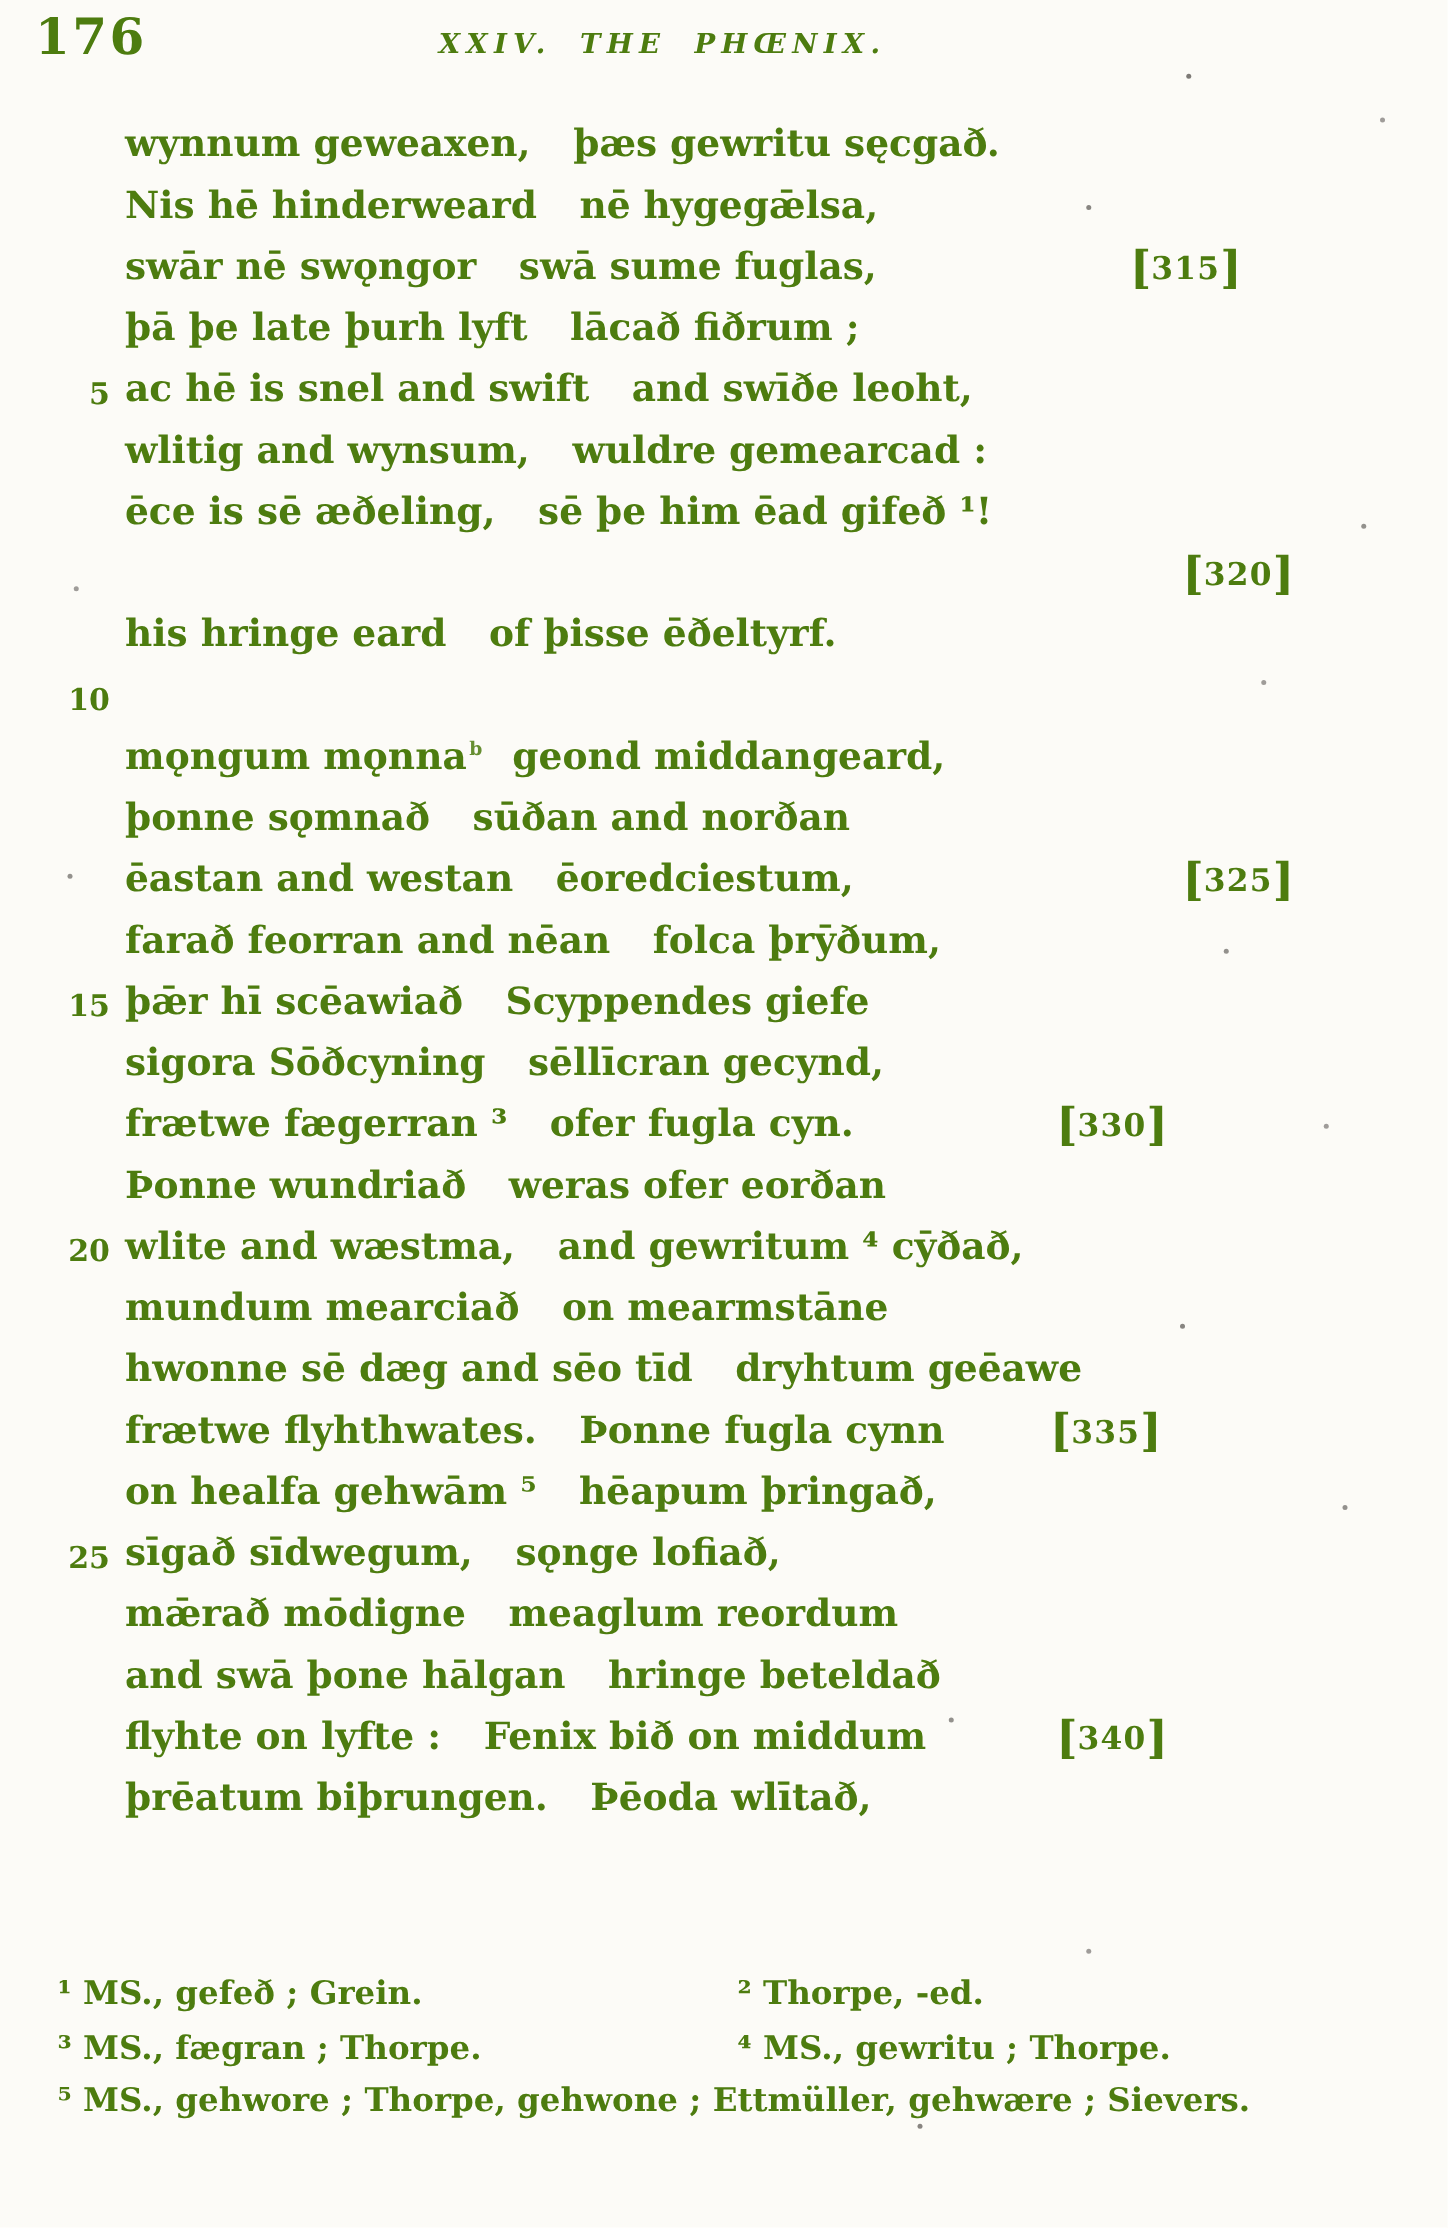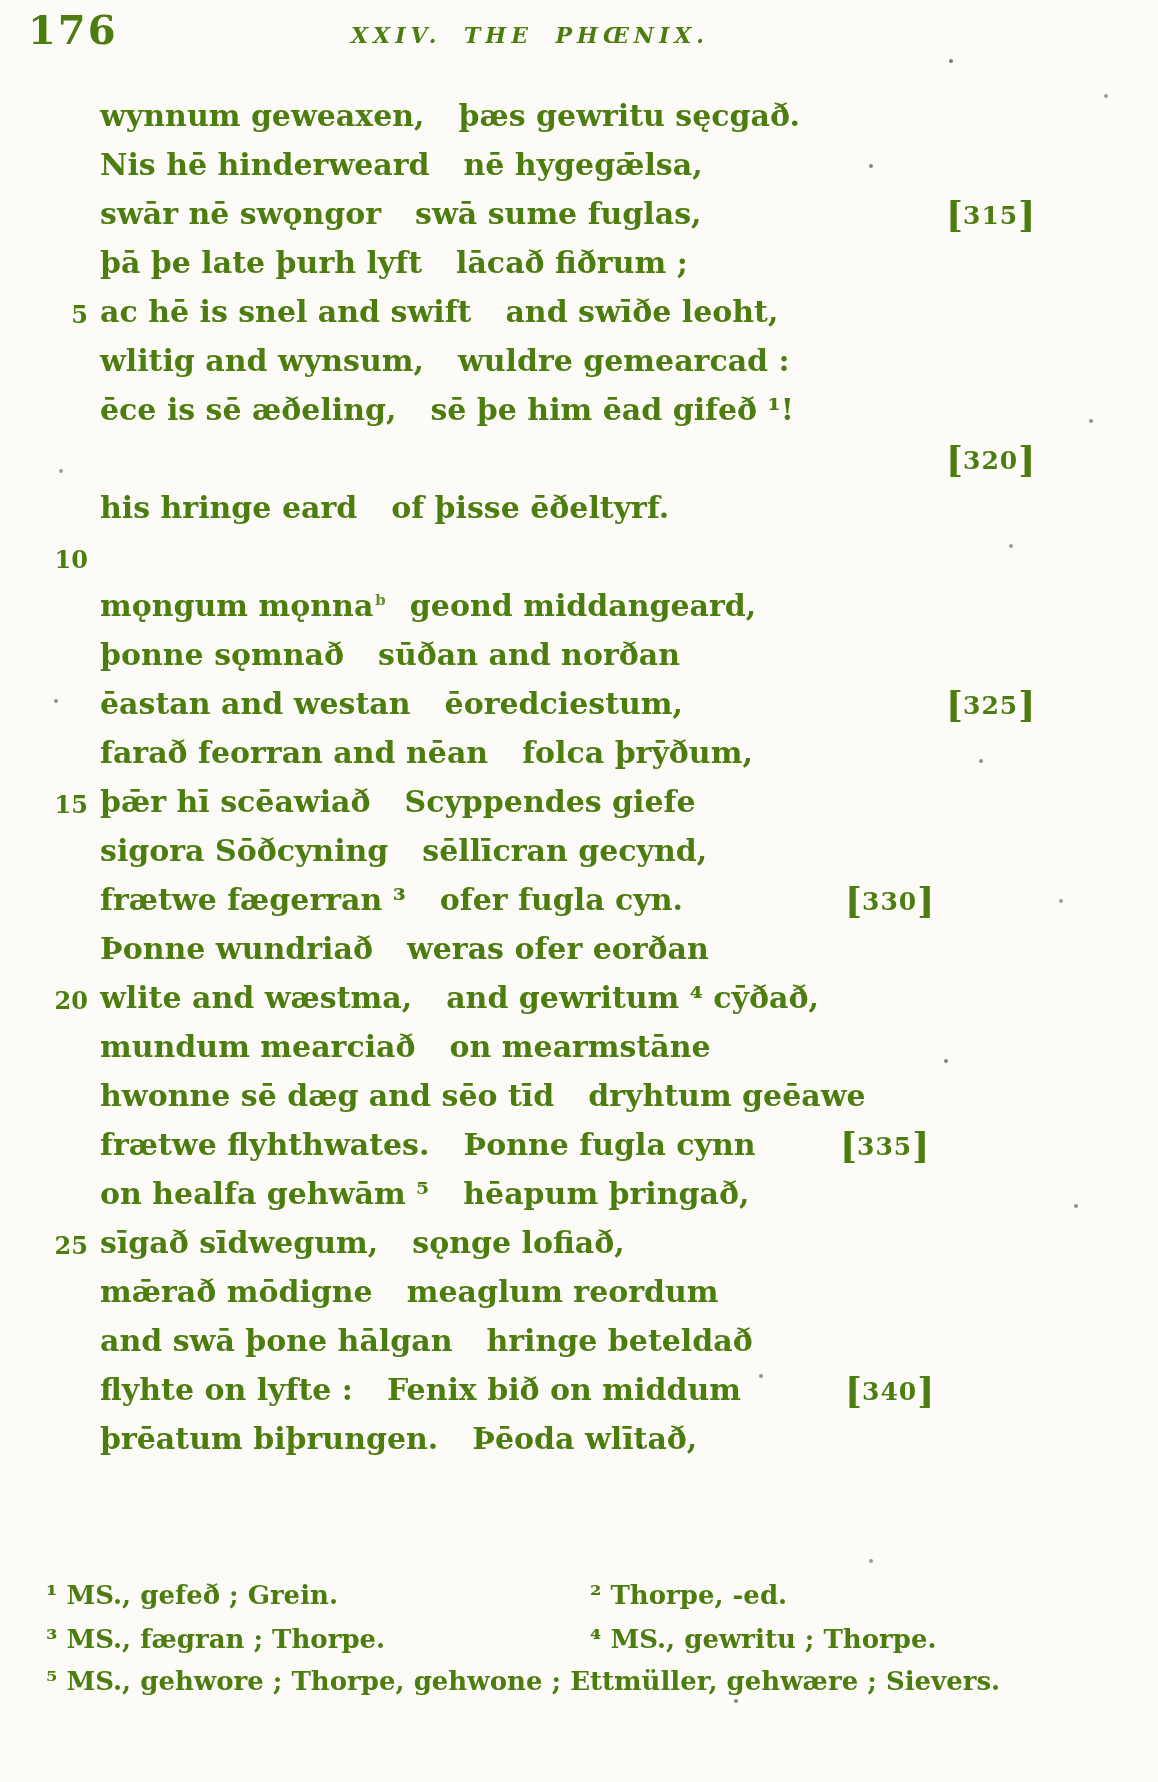--- a/index.html
+++ b/index.html
@@ -114,21 +114,21 @@
     
   </div>
 
   <div class="line">
     <span class="lnum"></span><span class="ltext"><span class="half-a">Nis hē hinderweard</span><span class="gap"></span><span class="half-b">nē hygegǣlsa,</span></span>
     
   </div>
 
   <div class="line">
     <span class="lnum"></span><span class="ltext"><span class="half-a">swār nē swǫngor</span><span class="gap"></span><span class="half-b">swā sume fuglas,</span></span>
-    <span class="vref" style="left: 946px;"><span class="br">[</span><span class="vref-num">315</span><span class="br">]</span></span>
+    <span class="vref" style="left: 904px;"><span class="br">[</span><span class="vref-num">315</span><span class="br">]</span></span>
   </div>
 
   <div class="line">
     <span class="lnum"></span><span class="ltext"><span class="half-a">þā þe late þurh lyft</span><span class="gap"></span><span class="half-b">lācað fiðrum ;</span></span>
     
   </div>
 
   <div class="line">
     <span class="lnum">5</span><span class="ltext"><span class="half-a">ac hē is snel and swift</span><span class="gap"></span><span class="half-b">and swīðe leoht,</span></span>
     

